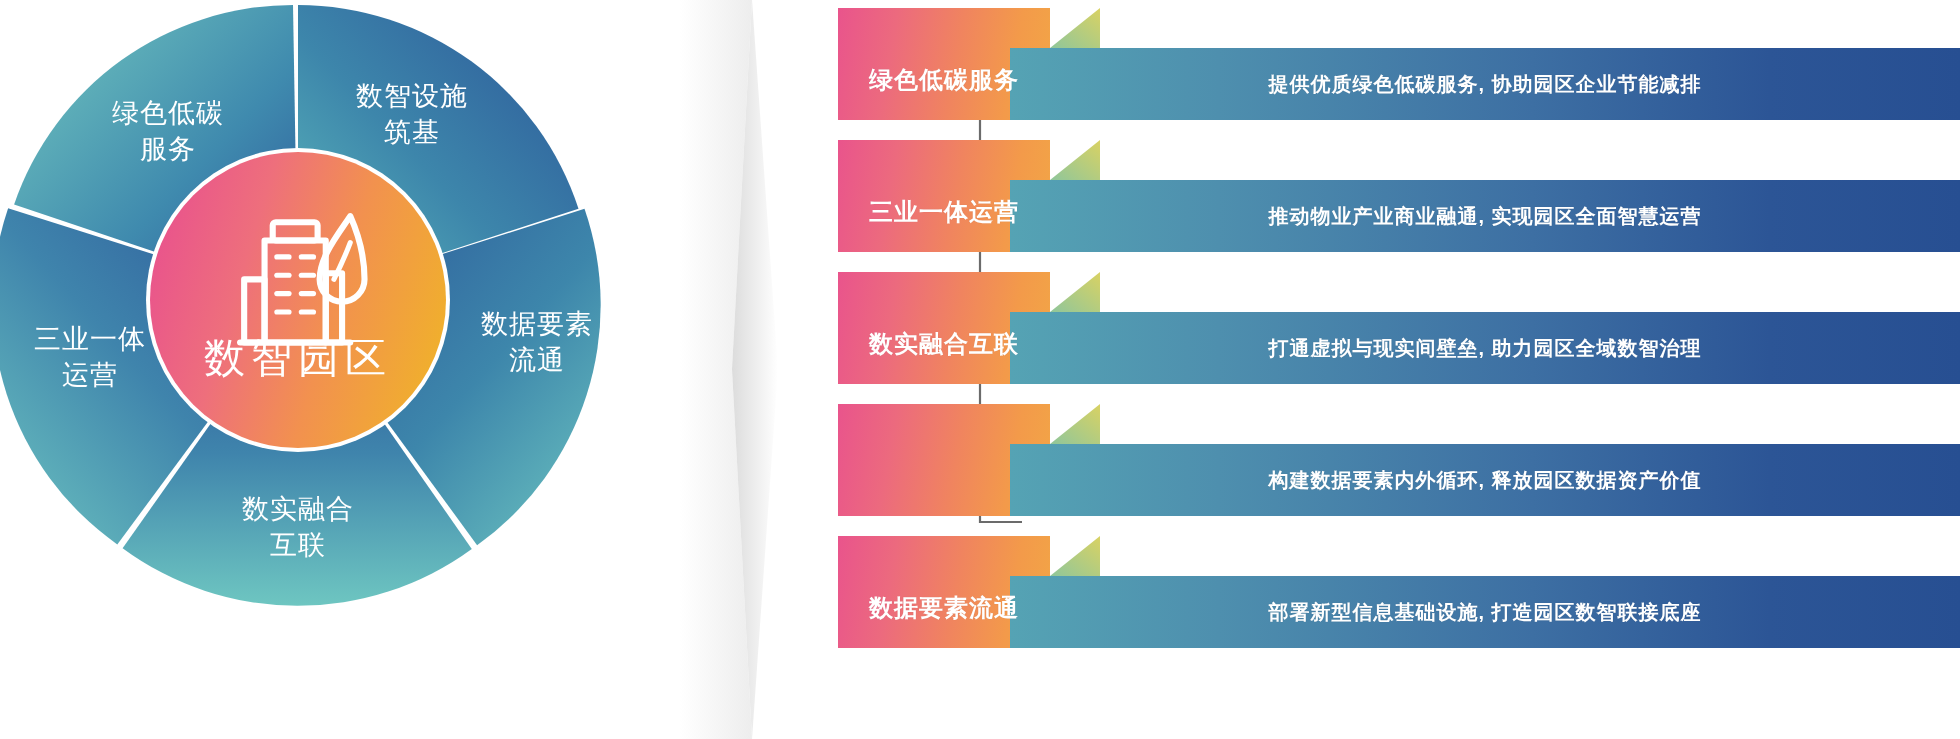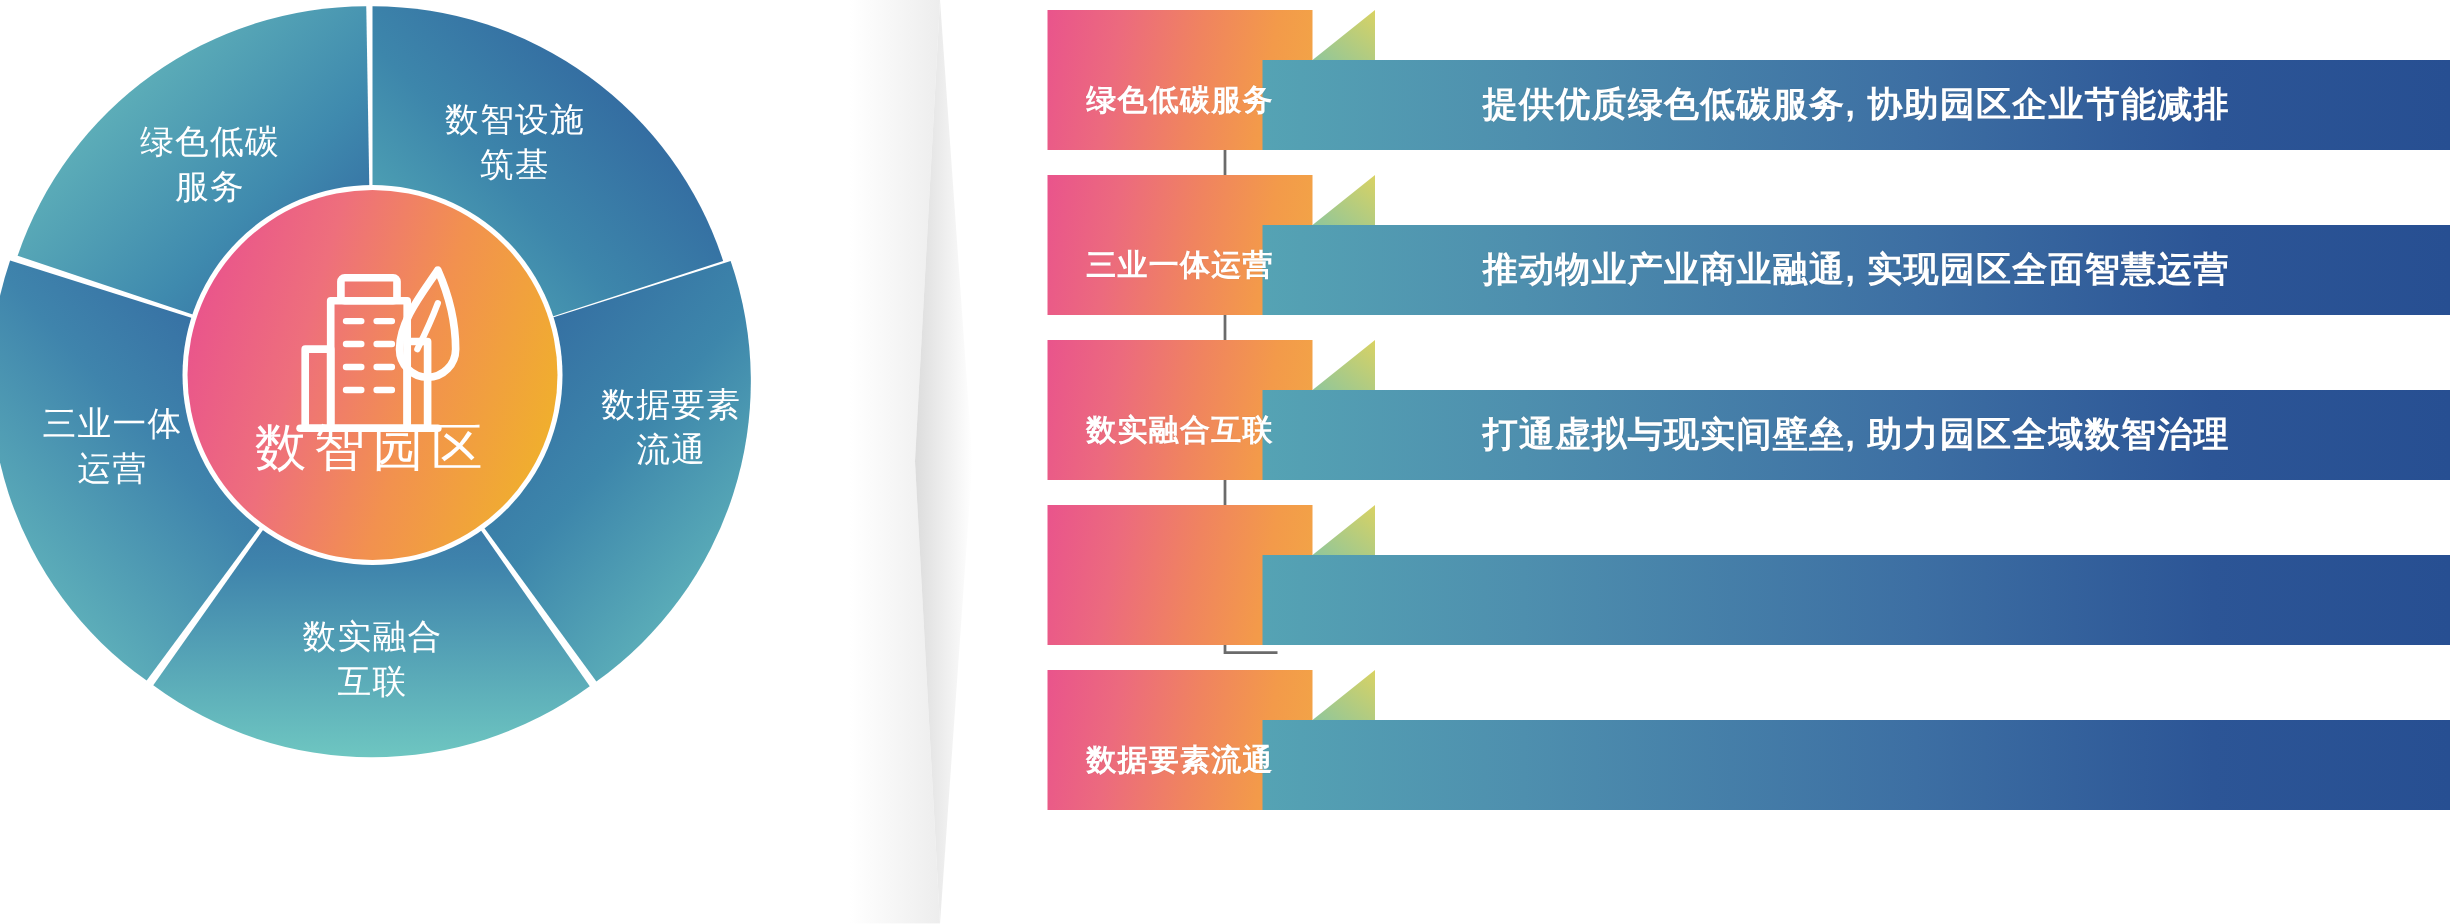--- a/index.html
+++ b/index.html
@@ -22,21 +22,21 @@
            background:linear-gradient(100deg,#e9548c 0%,#ec6a7e 26%,#f0845f 55%,#f39a4a 80%,#f2a646 100%);}
   .row-tag-text{position:absolute;left:8px;top:0;width:212px;height:144px;
            display:flex;align-items:center;justify-content:center;
            color:#ffffff;font-size:24px;font-weight:bold;letter-spacing:1px;
            text-shadow:0 0 1px rgba(0,0,0,.12);}
   .fold{position:absolute;left:220px;top:0;width:50px;height:112px;}
   .row-bar{position:absolute;left:180px;top:40px;width:950px;height:72px;
            background:linear-gradient(90deg,#55a3b4 0%,#4e8fae 22%,#3d6fa3 55%,#2c5596 80%,#274f92 100%);}
   .row-bar-text{position:absolute;left:180px;top:40px;width:950px;height:72px;
            display:flex;align-items:center;justify-content:center;
-           color:#ffffff;font-size:28px;font-weight:bold;letter-spacing:1px;
+           color:#ffffff;font-size:20px;font-weight:bold;letter-spacing:1px;
            text-shadow:0 0 1px rgba(0,0,0,.15);}
 
   
   #bracket{position:absolute;left:960px;top:0;width:70px;height:739px;}
 </style>
 </head>
 <body>
 
 <div id="stage">
 
@@ -208,31 +208,33 @@
       <svg class="fold" viewBox="0 0 50 112" preserveAspectRatio="none">
         <defs>
             <linearGradient id="gf4" x1="0" y1="1" x2="1" y2="0">
               <stop offset="0%" stop-color="#8fc69b"></stop>
               <stop offset="100%" stop-color="#d9d263"></stop>
             </linearGradient>
           </defs>
         <path d="M50 0 L50 40 L0 40 Z" fill="url(#gf4)"></path>
       </svg>
       <div class="row-bar"></div>
+      <div class="row-bar-text">构建数据要素内外循环, 释放园区数据资产价值</div>
     </div>
 
     <div class="row" style="top:536px">
       <div class="row-tag"></div>
       <svg class="fold" viewBox="0 0 50 112" preserveAspectRatio="none">
         <defs>
             <linearGradient id="gf5" x1="0" y1="1" x2="1" y2="0">
               <stop offset="0%" stop-color="#8fc69b"></stop>
               <stop offset="100%" stop-color="#d9d263"></stop>
             </linearGradient>
           </defs>
         <path d="M50 0 L50 40 L0 40 Z" fill="url(#gf5)"></path>
       </svg>
       <div class="row-bar"></div>
       <div class="row-tag-text">数据要素流通</div>
+      <div class="row-bar-text">部署新型信息基础设施, 打造园区数智联接底座</div>
     </div>
 
   </div>
 </div>
 
 </body></html>

